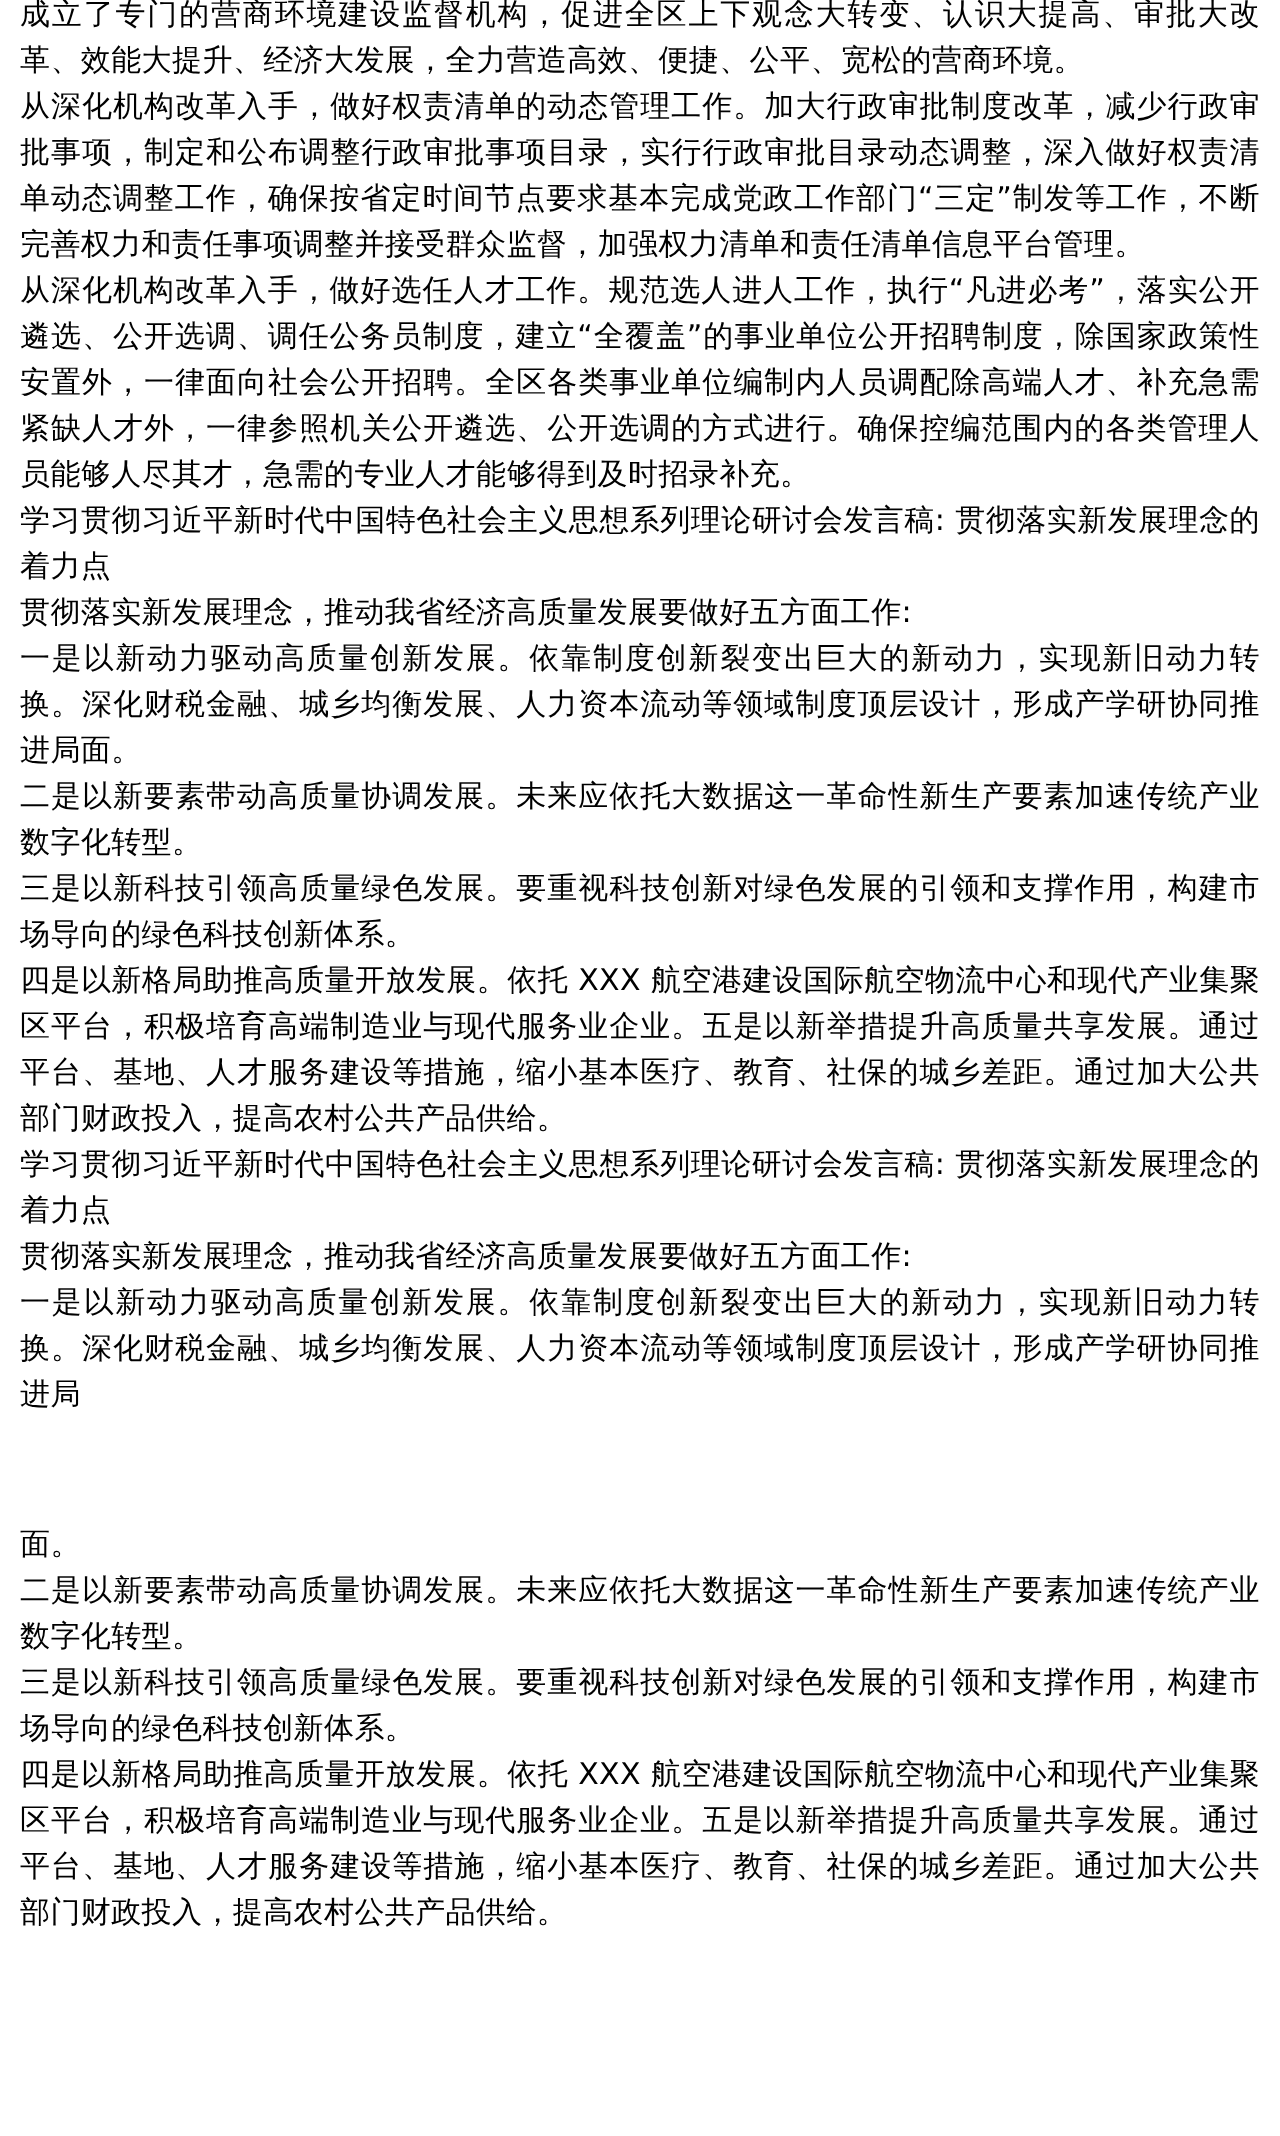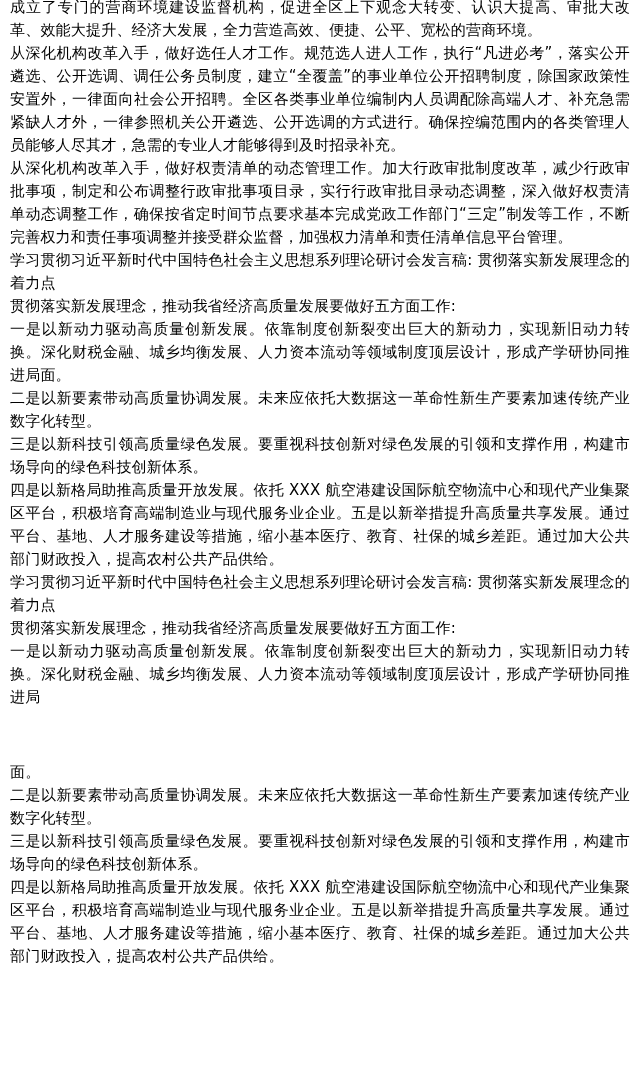--- a/index.html
+++ b/index.html
@@ -28,22 +28,22 @@
     height: 52px;
   }
 </style>
 </head>
 <body>
 
 <main class="doc">
 
   <section class="text-block">
     <p class="para">成立了专门的营商环境建设监督机构，促进全区上下观念大转变、认识大提高、审批大改革、效能大提升、经济大发展，全力营造高效、便捷、公平、宽松的营商环境。</p>
+    <p class="para">从深化机构改革入手，做好权责清单的动态管理工作。加大行政审批制度改革，减少行政审批事项，制定和公布调整行政审批事项目录，实行行政审批目录动态调整，深入做好权责清单动态调整工作，确保按省定时间节点要求基本完成党政工作部门“三定”制发等工作，不断完善权力和责任事项调整并接受群众监督，加强权力清单和责任清单信息平台管理。</p>
     <p class="para">从深化机构改革入手，做好选任人才工作。规范选人进人工作，执行“凡进必考”，落实公开遴选、公开选调、调任公务员制度，建立“全覆盖”的事业单位公开招聘制度，除国家政策性安置外，一律面向社会公开招聘。全区各类事业单位编制内人员调配除高端人才、补充急需紧缺人才外，一律参照机关公开遴选、公开选调的方式进行。确保控编范围内的各类管理人员能够人尽其才，急需的专业人才能够得到及时招录补充。</p>
-    <p class="para">从深化机构改革入手，做好权责清单的动态管理工作。加大行政审批制度改革，减少行政审批事项，制定和公布调整行政审批事项目录，实行行政审批目录动态调整，深入做好权责清单动态调整工作，确保按省定时间节点要求基本完成党政工作部门“三定”制发等工作，不断完善权力和责任事项调整并接受群众监督，加强权力清单和责任清单信息平台管理。</p>
     <p class="para">学习贯彻习近平新时代中国特色社会主义思想系列理论研讨会发言稿: 贯彻落实新发展理念的着力点</p>
     <p class="para">贯彻落实新发展理念，推动我省经济高质量发展要做好五方面工作:</p>
     <p class="para">一是以新动力驱动高质量创新发展。依靠制度创新裂变出巨大的新动力，实现新旧动力转换。深化财税金融、城乡均衡发展、人力资本流动等领域制度顶层设计，形成产学研协同推进局面。</p>
     <p class="para">二是以新要素带动高质量协调发展。未来应依托大数据这一革命性新生产要素加速传统产业数字化转型。</p>
     <p class="para">三是以新科技引领高质量绿色发展。要重视科技创新对绿色发展的引领和支撑作用，构建市场导向的绿色科技创新体系。</p>
     <p class="para">四是以新格局助推高质量开放发展。依托 XXX 航空港建设国际航空物流中心和现代产业集聚区平台，积极培育高端制造业与现代服务业企业。五是以新举措提升高质量共享发展。通过平台、基地、人才服务建设等措施，缩小基本医疗、教育、社保的城乡差距。通过加大公共部门财政投入，提高农村公共产品供给。</p>
     <p class="para">学习贯彻习近平新时代中国特色社会主义思想系列理论研讨会发言稿: 贯彻落实新发展理念的着力点</p>
     <p class="para">贯彻落实新发展理念，推动我省经济高质量发展要做好五方面工作:</p>
     <p class="para">一是以新动力驱动高质量创新发展。依靠制度创新裂变出巨大的新动力，实现新旧动力转换。深化财税金融、城乡均衡发展、人力资本流动等领域制度顶层设计，形成产学研协同推进局</p>
   </section>

